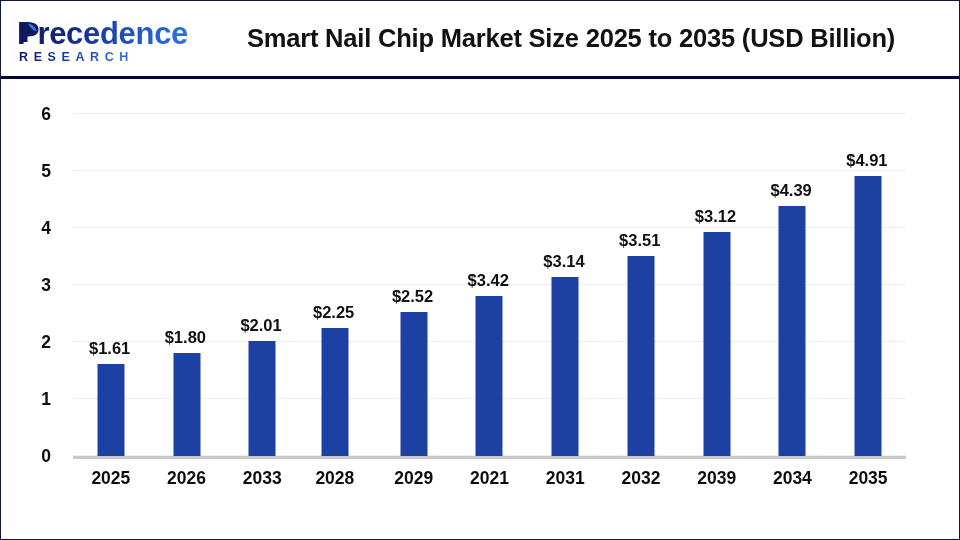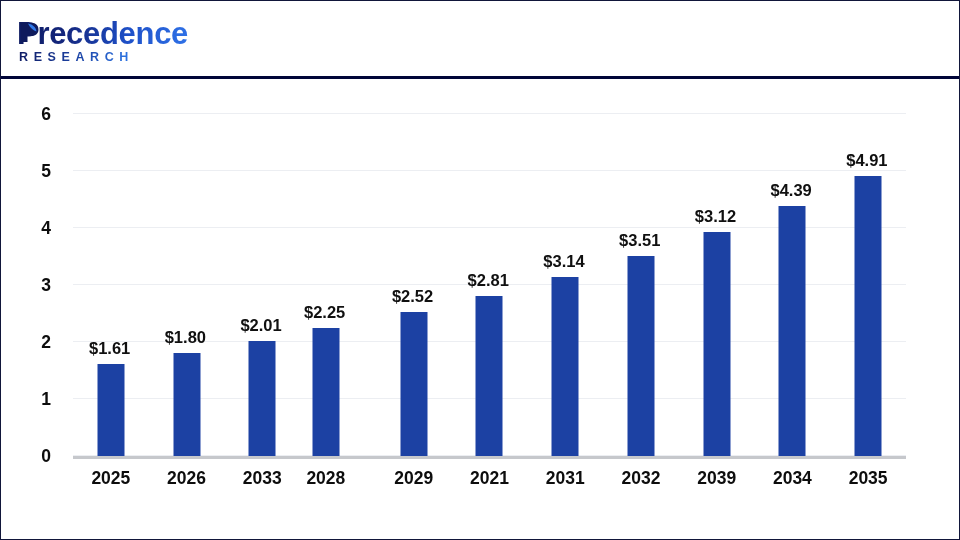--- a/index.html
+++ b/index.html
@@ -161,20 +161,21 @@
 
     <div id="logo">
       <div id="logo-word">Precedence</div>
       <svg id="logo-mark" viewBox="0 0 20 22">
         <path d="M2 2 L13 2 C17.5 2 19.5 5 19.5 8.5 C19.5 12.5 16.5 15 12.5 15 L8.5 15 L8.5 21 L2 21 Z" fill="#0e1a5c"></path>
         <path d="M9 2.5 C14 3.5 17 6.5 17.5 10.5 C14.5 9.5 11 7 9 2.5 Z" fill="#2f79ea"></path>
       </svg>
       <div id="logo-sub">RESEARCH</div>
     </div>
 
+    <div id="chart-title">Smart Nail Chip Market Size 2025 to 2035 (USD Billion)</div>
   </div>
 
   <div id="plot-wrap">
     <div id="plot">
       <div id="gridlines">
           <div class="gridline" style="bottom: 0%;"></div>
           <div class="gridline" style="bottom: 16.6667%;"></div>
           <div class="gridline" style="bottom: 33.3333%;"></div>
           <div class="gridline" style="bottom: 50%;"></div>
           <div class="gridline" style="bottom: 66.6667%;"></div>
@@ -200,33 +201,33 @@
           <div class="bar-slot" style="left: 75.7273px; width: 75.7273px;">
             <div class="bar" style="height: 30%; background: rgb(28, 65, 163);"></div>
             <div class="bar-label" style="bottom: calc(30% + 6px);">$1.80</div>
             <div class="xtick">2026</div>
           </div>
           <div class="bar-slot" style="left: 151.455px; width: 75.7273px;">
             <div class="bar" style="height: 33.5%; background: rgb(28, 65, 163);"></div>
             <div class="bar-label" style="bottom: calc(33.5% + 6px);">$2.01</div>
             <div class="xtick">2033</div>
           </div>
-          <div class="bar-slot" style="left: 215px; width: 75.7273px;">
+          <div class="bar-slot" style="left: 224px; width: 75.7273px;">
             <div class="bar" style="height: 37.5%; background: rgb(28, 65, 163);"></div>
             <div class="bar-label" style="bottom: calc(37.5% + 6px);">$2.25</div>
             <div class="xtick">2028</div>
           </div>
           <div class="bar-slot" style="left: 302.909px; width: 75.7273px;">
             <div class="bar" style="height: 42%; background: rgb(28, 65, 163);"></div>
             <div class="bar-label" style="bottom: calc(42% + 6px);">$2.52</div>
             <div class="xtick">2029</div>
           </div>
           <div class="bar-slot" style="left: 378.636px; width: 75.7273px;">
             <div class="bar" style="height: 46.8333%; background: rgb(28, 65, 163);"></div>
-            <div class="bar-label" style="bottom: calc(46.8333% + 6px);">$2.81</div>
+            <div class="bar-label" style="bottom: calc(46.8333% + 6px);">$3.42</div>
             <div class="xtick">2021</div>
           </div>
           <div class="bar-slot" style="left: 454.364px; width: 75.7273px;">
             <div class="bar" style="height: 52.3333%; background: rgb(28, 65, 163);"></div>
             <div class="bar-label" style="bottom: calc(52.3333% + 6px);">$3.14</div>
             <div class="xtick">2031</div>
           </div>
           <div class="bar-slot" style="left: 530.091px; width: 75.7273px;">
             <div class="bar" style="height: 58.5%; background: rgb(28, 65, 163);"></div>
             <div class="bar-label" style="bottom: calc(58.5% + 6px);">$3.51</div>

